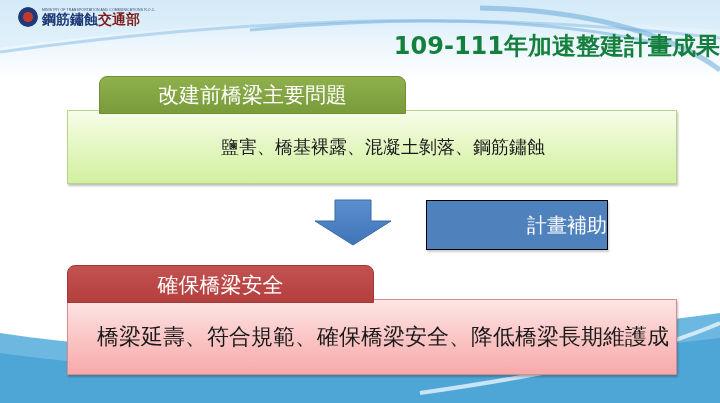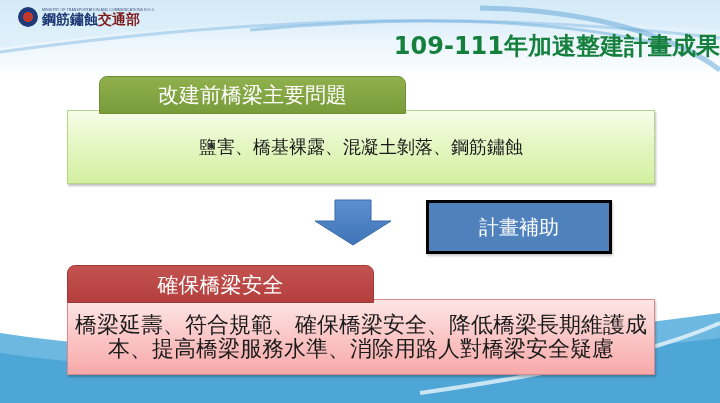--- a/index.html
+++ b/index.html
@@ -52,36 +52,37 @@
   }
   .tab-red {
     left: 67px; top: 265px; width: 305px; height: 36px; line-height: 38px;
     background: linear-gradient(180deg, #c25250 0%, #b4403e 100%);
     border: 1px solid #a03836;
   }
   .box {
     position: absolute; box-shadow: 1px 2px 2px rgba(0,0,0,0.25);
     display: flex; align-items: center; justify-content: center; text-align: center;
     color: #1a1a1a;
+    padding-left: 22px;
   }
   .box-green {
     left: 67px; top: 110px; width: 586px; height: 72px;
     background: linear-gradient(180deg, #f7fde9 0%, #e3f6c1 50%, #d3f0a0 100%);
     border: 1px solid #b8d48a; font-size: 18px;
   }
   .box-red {
     left: 67px; top: 299px; width: 586px; height: 74px;
     background: linear-gradient(180deg, #fde6e6 0%, #fbc6c6 50%, #f7a9a9 100%);
     border: 1px solid #d98a8a; font-size: 22px; line-height: 24px;
   }
   .arrow { position: absolute; left: 313px; top: 199px; }
   .subsidy {
     position: absolute; left: 426px; top: 200px; width: 180px; height: 48px;
-    background: #4f81bd; border: 3px solid #000000; color: #fff;
-    font-size: 20px; line-height: 48px; text-align: center;
+    background: #4f81bd; border: 1px solid #000000; color: #fff;
+    font-size: 20px; line-height: 48px; text-align: right;
     box-shadow: 1px 2px 2px rgba(0,0,0,0.2);
   }
 </style>
 </head>
 <body>
 
 <div class="bg-top"></div>
 <svg class="swoosh" width="720" height="90">
   <path d="M0,48 C200,20 420,8 720,30 L720,0 L0,0 Z" fill="#d7ecf9" opacity="0.6"></path>
   <path d="M0,52 C220,22 450,6 720,38" stroke="#9fcbea" stroke-width="3" fill="none" opacity="0.7"></path>
@@ -117,16 +118,15 @@
     </linearGradient>
   </defs>
   <polygon points="22,1 58,1 58,22 78,22 40,46 2,22 22,22" fill="url(#ag)" stroke="#3a6aa8" stroke-width="1"></polygon>
 </svg>
 
 <div class="subsidy">計畫補助</div>
 
 <div class="box box-red">
   <div>
     <div>橋梁延壽、符合規範、確保橋梁安全、降低橋梁長期維護成</div>
-    <div>本、提高橋梁服務水準、消除用路人對橋梁安全疑慮</div>
   </div>
 </div>
 <div class="tab tab-red">確保橋梁安全</div>
 
 </body></html>

